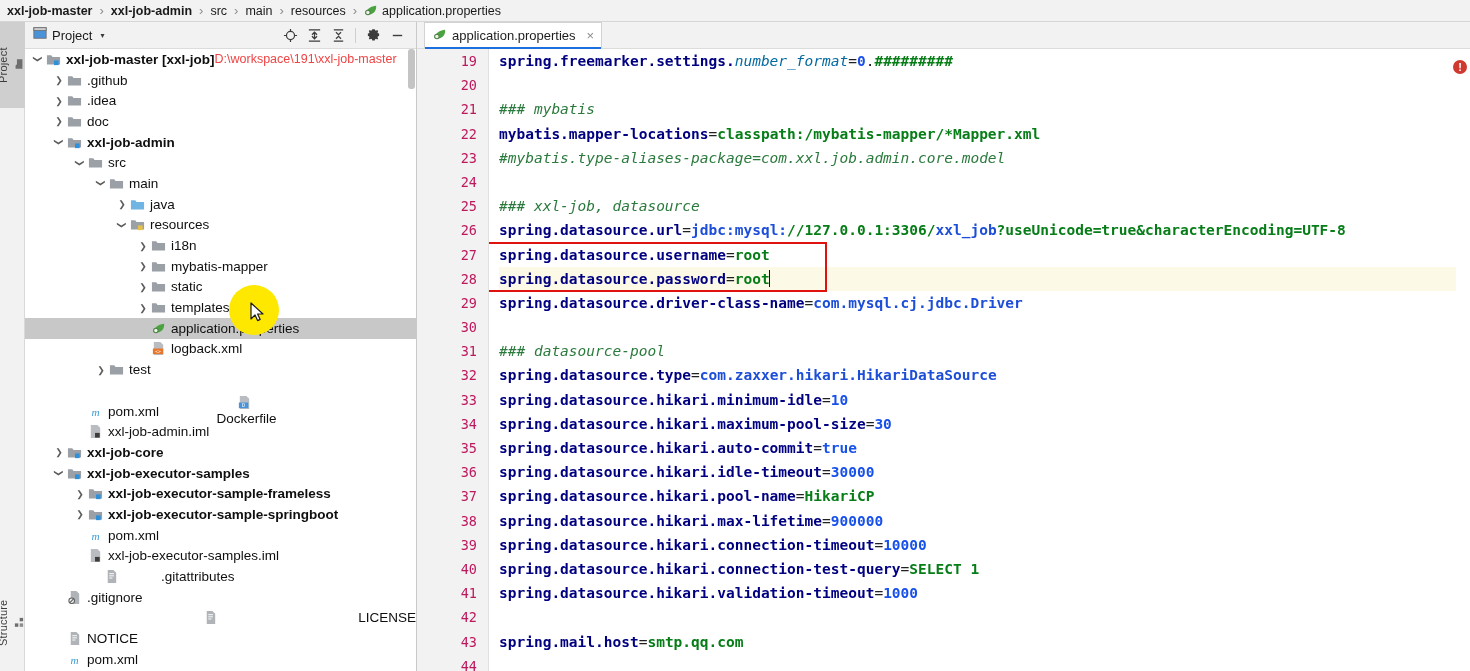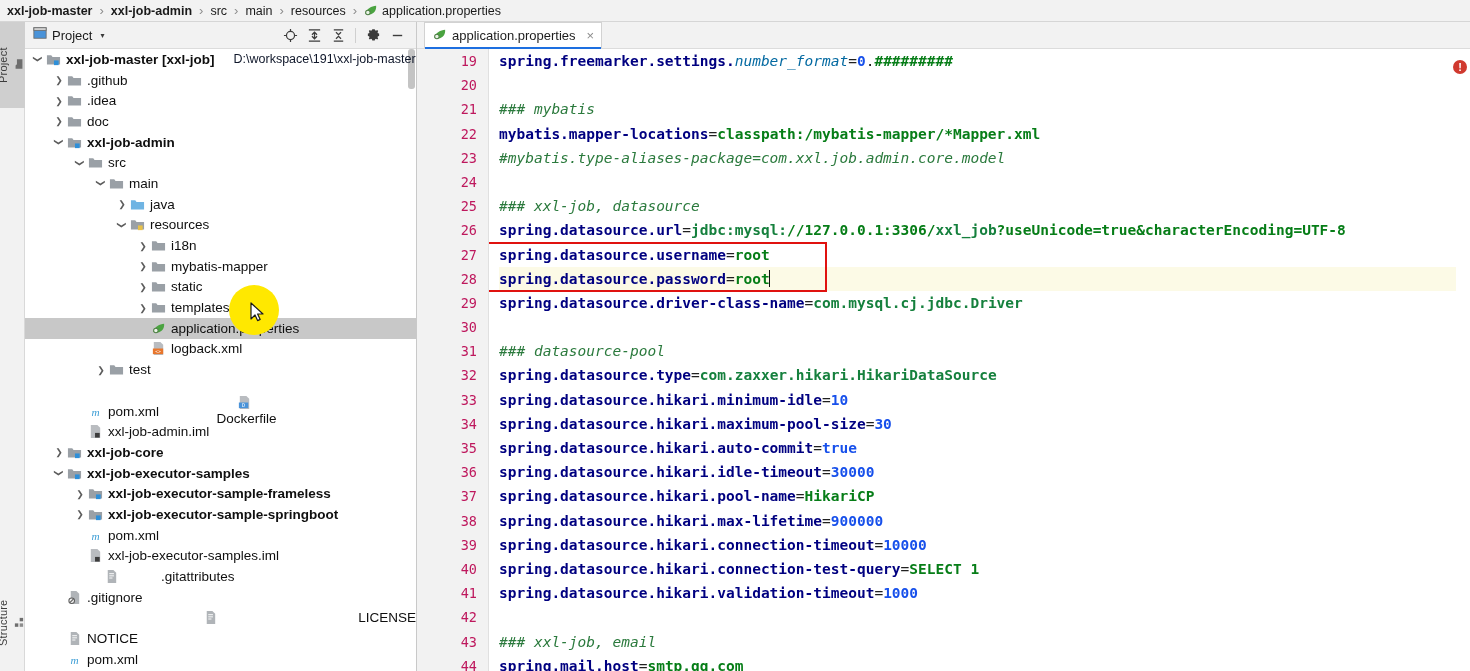--- a/index.html
+++ b/index.html
@@ -71,21 +71,21 @@
   }
   .row.selected{ background:#c8c8c8; }
   .arrow{
     width:14px; display:inline-flex; justify-content:center; align-items:center;
     color:#5c5c5c; font-size:9px; flex:0 0 14px;
   }
   .arrow.none{ color:transparent; }
   .ficon{ width:17px; flex:0 0 17px; display:inline-flex; align-items:center; justify-content:center; }
   .label{ color:#0f0f0f; }
   .label.bold{ font-weight:bold; }
-  .path-hint{ color:#0f172a; margin-left:19px; font-size:12.5px; }
+  .path-hint{ color:#ef4444; margin-left:0; font-size:12.5px; }
 
   
   .editor-area{
     position:absolute; left:417px; top:22px; width:1053px; height:649px;
     background:#ffffff;
   }
   .tabbar{
     height:27px; background:#f2f2f2; border-bottom:1px solid #dcdcdc;
     display:flex; align-items:flex-end; padding-left:7px;
   }
@@ -114,21 +114,21 @@
     padding-left:10px;
   }
   .cline{
     height:24.2px; line-height:24.2px; white-space:pre; position:relative;
   }
   .cline.caret-line{ background:#fcfae6; }
   .k{ color:#000080; font-weight:bold; }
   .ki{ color:#0369a1; font-style:italic; }
   .eq{ color:#202020; }
   .v{ color:#067d17; font-weight:bold; }
-  .vp{ color:#15803d; font-weight:bold; }
+  .vp{ color:#1d4ed8; font-weight:bold; }
   .n{ color:#1750eb; font-weight:bold; }
   .cm{ color:#2b7a3d; font-style:italic; }
   .caret{
     display:inline-block; width:1.5px; height:17px; background:#111;
     vertical-align:-3px; margin-left:-1px;
   }
 
   
   .redbox{
     position:absolute; left:73px; top:0px; width:338px; height:48px;
@@ -623,21 +623,20 @@
           <div class="cline"><span class="k">spring.datasource.hikari.minimum-idle</span><span class="eq">=</span><span class="n">10</span></div>
           <div class="cline"><span class="k">spring.datasource.hikari.maximum-pool-size</span><span class="eq">=</span><span class="n">30</span></div>
           <div class="cline"><span class="k">spring.datasource.hikari.auto-commit</span><span class="eq">=</span><span class="n">true</span></div>
           <div class="cline"><span class="k">spring.datasource.hikari.idle-timeout</span><span class="eq">=</span><span class="n">30000</span></div>
           <div class="cline"><span class="k">spring.datasource.hikari.pool-name</span><span class="eq">=</span><span class="v">HikariCP</span></div>
           <div class="cline"><span class="k">spring.datasource.hikari.max-lifetime</span><span class="eq">=</span><span class="n">900000</span></div>
           <div class="cline"><span class="k">spring.datasource.hikari.connection-timeout</span><span class="eq">=</span><span class="n">10000</span></div>
           <div class="cline"><span class="k">spring.datasource.hikari.connection-test-query</span><span class="eq">=</span><span class="v">SELECT 1</span></div>
           <div class="cline"><span class="k">spring.datasource.hikari.validation-timeout</span><span class="eq">=</span><span class="n">1000</span></div>
           <div class="cline"></div>
-          <div class="cline"><span class="cm">### xxl-job, email</span></div>
           <div class="cline"><span class="k">spring.mail.host</span><span class="eq">=</span><span class="v">smtp.qq.com</span></div>
         </div>
       <div class="marker-strip">
         <div class="err-badge">!</div>
       </div>
     </div>
   </div>
 
   <div class="click-blob"></div>
   <div class="cursor-arrow">

